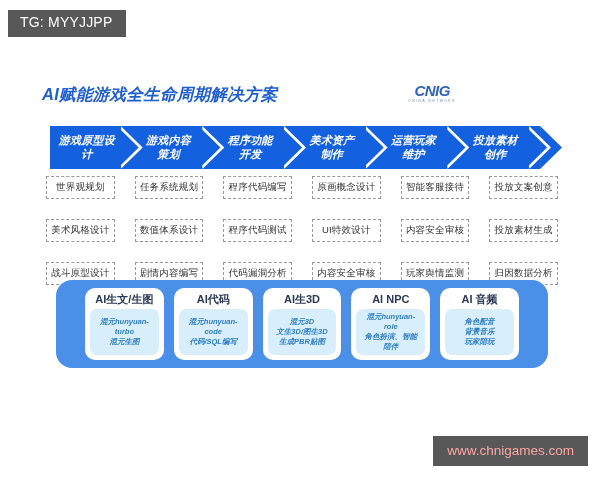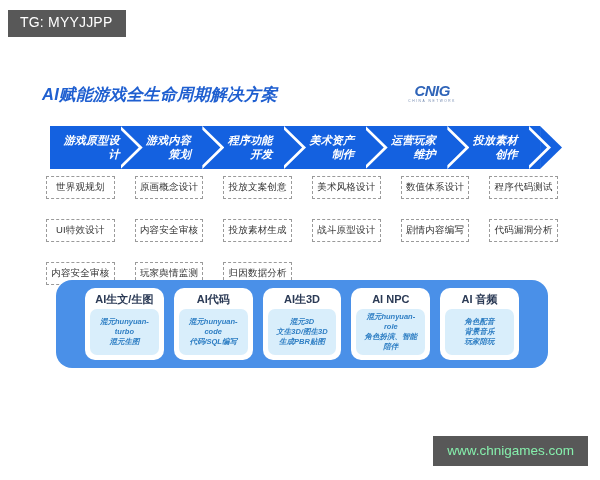--- a/index.html
+++ b/index.html
@@ -28,21 +28,21 @@
     letter-spacing: 0.2px;
     white-space: nowrap;
   }
 
   
   .url-badge {
     position: absolute;
     right: 12px;
     bottom: 14px;
     background: #585858;
-    color: #86efac;
+    color: #fca5a5;
     font-size: 13.5px;
     line-height: 1;
     padding: 8px 14px 9px 14px;
     white-space: nowrap;
   }
 
   
   .slide {
     position: absolute;
     left: 0;
@@ -102,21 +102,21 @@
     display: flex;
   }
   .phase-item {
     position: relative;
     flex: 1 1 0;
     background: #1461e0;
     color: #ffffff;
     display: flex;
     align-items: center;
     justify-content: center;
-    text-align: right;
+    text-align: center;
     font-size: 11px;
     font-weight: bold;
     font-style: italic;
     line-height: 1.25;
     letter-spacing: 0.2px;
     padding: 0 12px 0 4px;
     box-sizing: border-box;
   }
   
   .phase-item::after {
@@ -241,21 +241,24 @@
     <div class="phase-item">游戏内容<br>策划</div>
     <div class="phase-item">程序功能<br>开发</div>
     <div class="phase-item">美术资产<br>制作</div>
     <div class="phase-item">运营玩家<br>维护</div>
     <div class="phase-item">投放素材<br>创作</div>
     <div class="phase-tip"></div>
   </div>
 
   <div class="cap-grid">
     <div class="cap-cell">世界观规划</div>
+    <div class="cap-cell">任务系统规划</div>
+    <div class="cap-cell">程序代码编写</div>
     <div class="cap-cell">原画概念设计</div>
+    <div class="cap-cell">智能客服接待</div>
     <div class="cap-cell">投放文案创意</div>
     <div class="cap-cell">美术风格设计</div>
     <div class="cap-cell">数值体系设计</div>
     <div class="cap-cell">程序代码测试</div>
     <div class="cap-cell">UI特效设计</div>
     <div class="cap-cell">内容安全审核</div>
     <div class="cap-cell">投放素材生成</div>
     <div class="cap-cell">战斗原型设计</div>
     <div class="cap-cell">剧情内容编写</div>
     <div class="cap-cell">代码漏洞分析</div>

